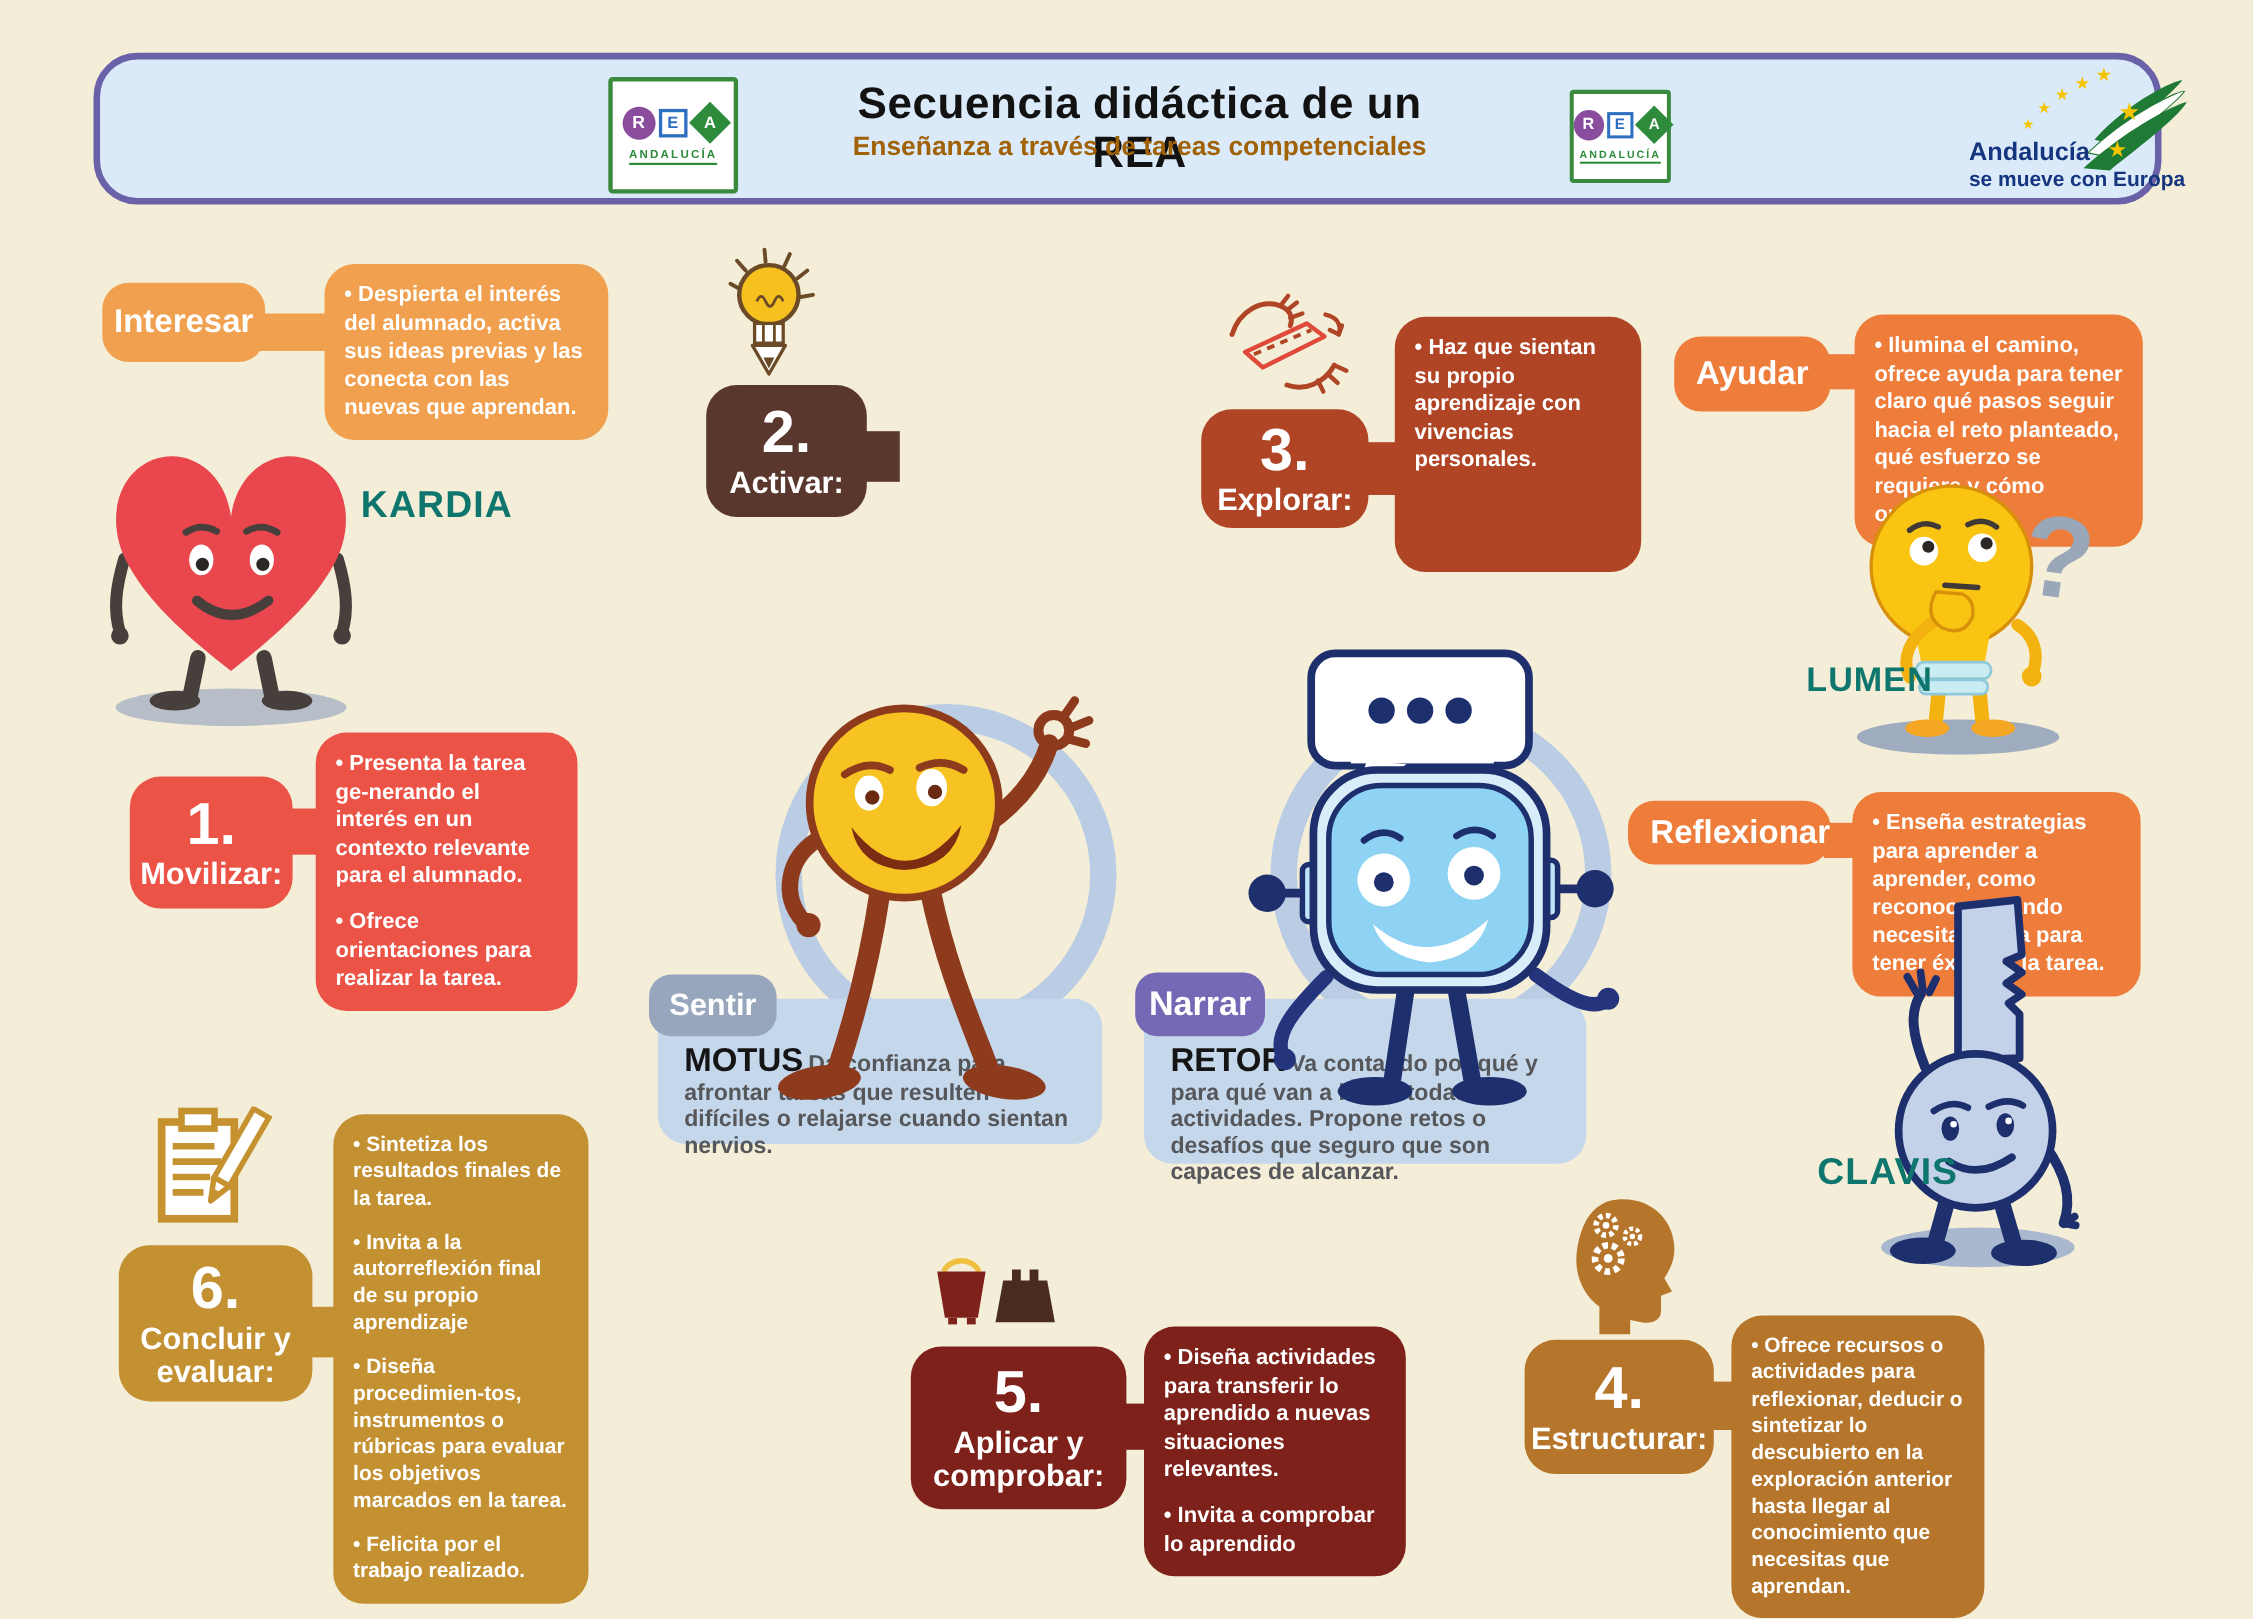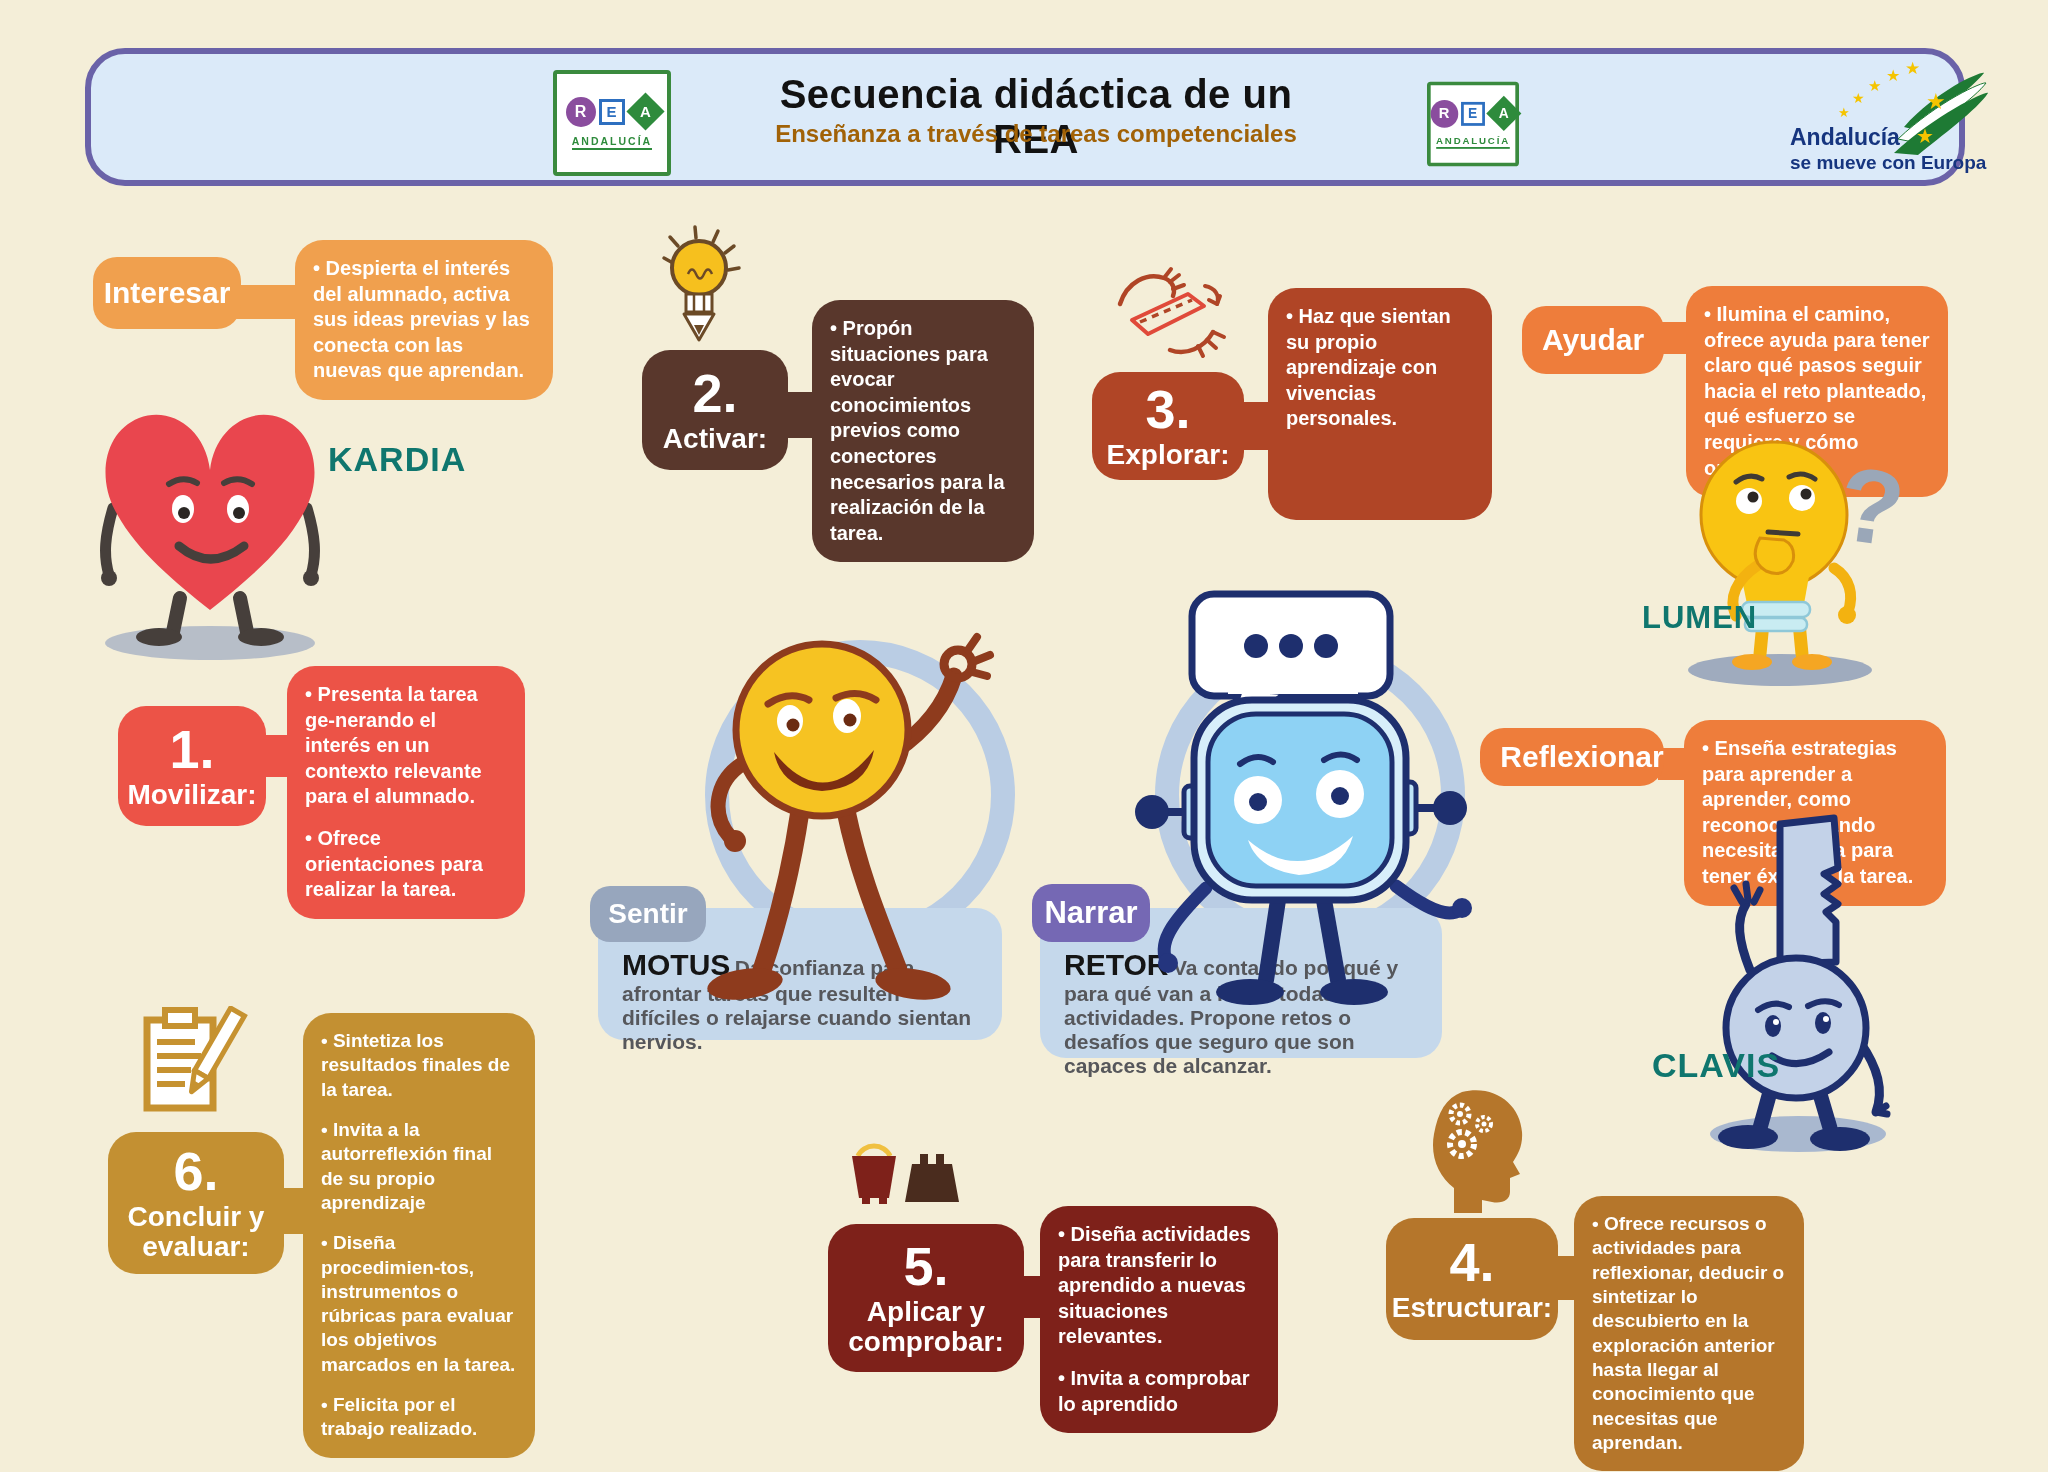--- a/index.html
+++ b/index.html
@@ -150,23 +150,20 @@
     <line x1="42" y1="72" x2="42" y2="90" stroke="#6B4A27" stroke-width="2.5"></line>
     <line x1="52" y1="72" x2="52" y2="90" stroke="#6B4A27" stroke-width="2.5"></line>
     <path d="M32,92 L62,92 L47,118 Z" fill="#fff" stroke="#6B4A27" stroke-width="3" stroke-linejoin="round"></path>
     <path d="M42,103 L52,103 L47,113 Z" fill="#6B4A27"></path>
   </svg>
   <div class="abs step-box c-activar" style="left:642px;top:350px;width:146px;height:120px;">
     <div class="step-num">2.</div>
     <div class="step-name">Activar:</div>
   </div>
   <div class="abs connector c-activar" style="left:782px;top:392px;width:36px;height:46px;"></div>
-  <div class="abs bubble c-activar" style="left:812px;top:300px;width:222px;min-height:198px;">
-      <p class="bullet">Propón situaciones para evocar conocimientos previos como conectores necesarios para la realización de la tarea.</p>
-    </div>
 
   <svg class="abs" style="left:1112px;top:260px;" width="118" height="102" viewBox="0 0 118 102">
     <path d="M20,60 L76,34 L92,46 L36,74 Z" fill="none" stroke="#E04A3A" stroke-width="4" stroke-linejoin="round"></path>
     <path d="M28,62 L80,40" stroke="#B04526" stroke-width="3.5" stroke-dasharray="7 6"></path>
     <path d="M8,44 C15,22 35,12 52,18 C60,21 64,28 61,36" fill="none" stroke="#B04526" stroke-width="4.5" stroke-linecap="round"></path>
     <path d="M52,18 l7,-9 M58,22 l9,-7 M61,29 l11,-4" stroke="#B04526" stroke-width="4" fill="none" stroke-linecap="round"></path>
     <path d="M58,90 C74,96 92,88 101,72" fill="none" stroke="#B04526" stroke-width="4.5" stroke-linecap="round"></path>
     <path d="M86,86 l5,10 M95,80 l9,8 M101,72 l11,5" stroke="#B04526" stroke-width="4" fill="none" stroke-linecap="round"></path>
     <path d="M93,26 C103,28 108,35 105,44" fill="none" stroke="#B04526" stroke-width="4" stroke-linecap="round"></path>
     <path d="M105,44 l-8,-4 M105,44 l3,-8" stroke="#B04526" stroke-width="4" fill="none" stroke-linecap="round"></path>

